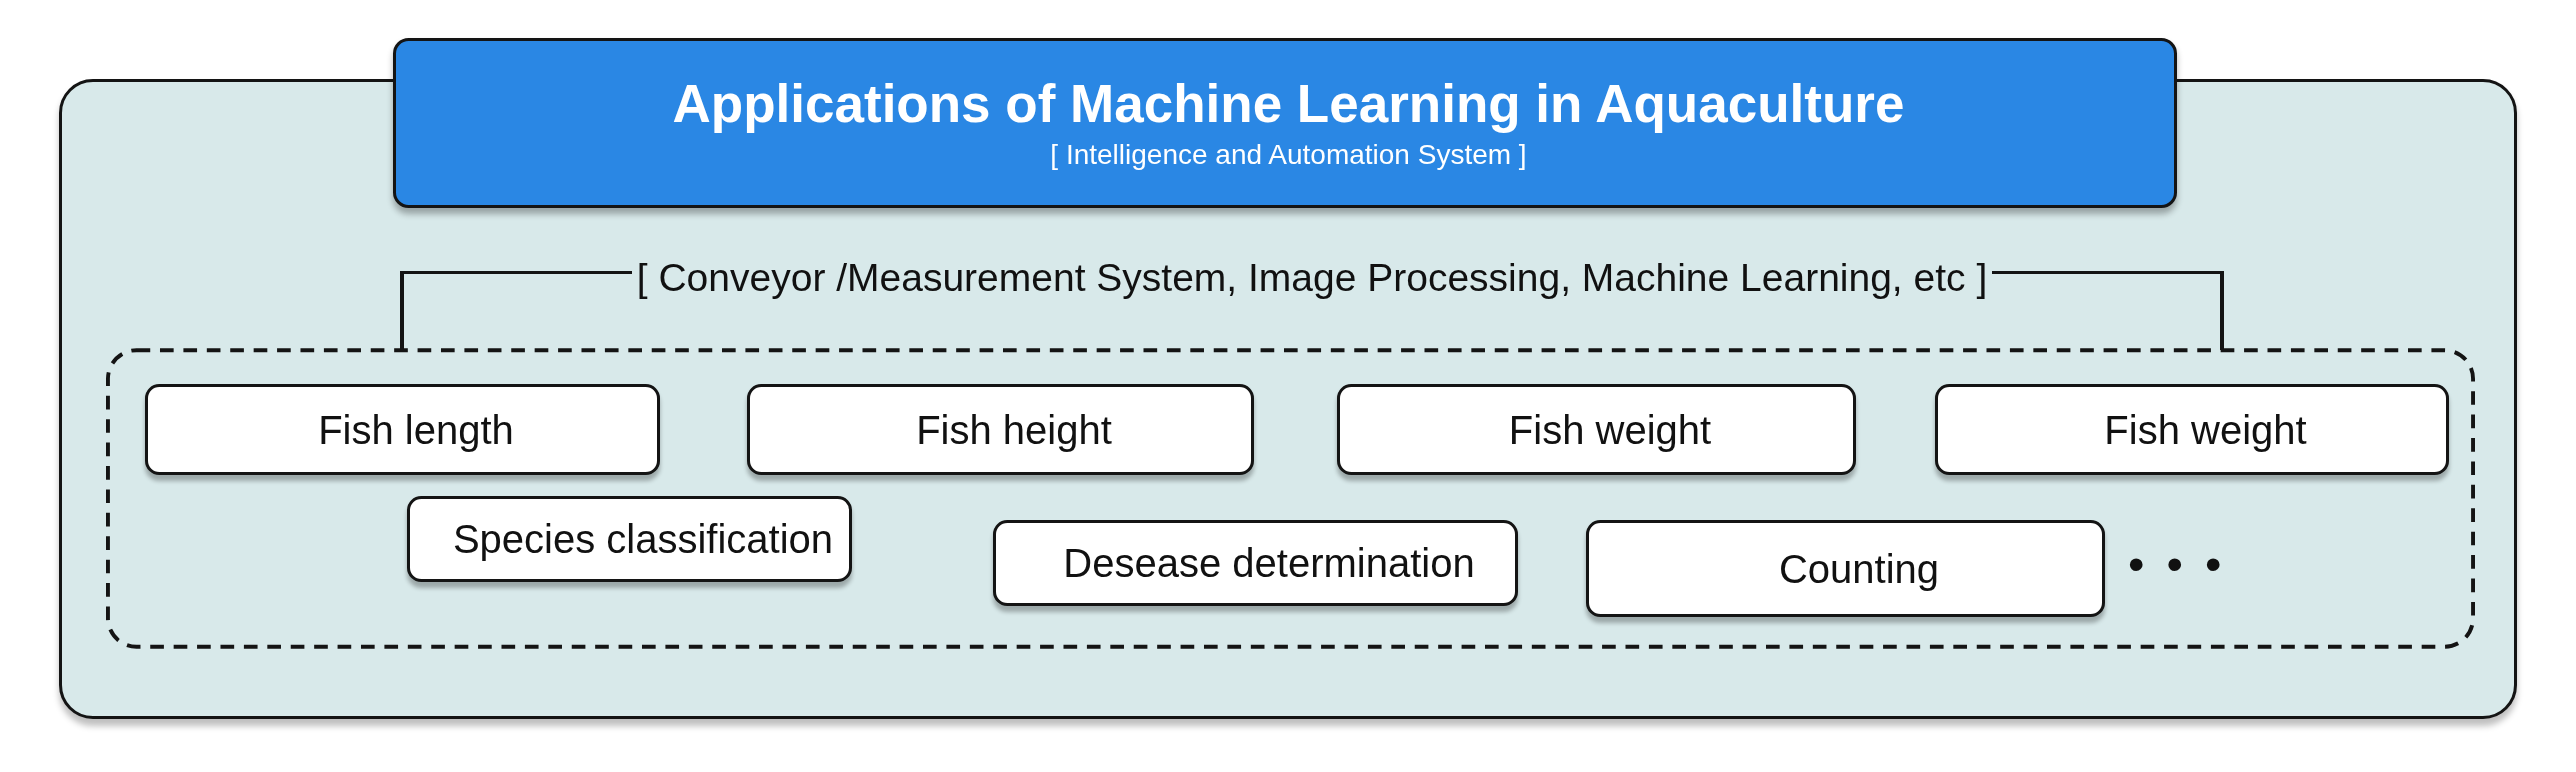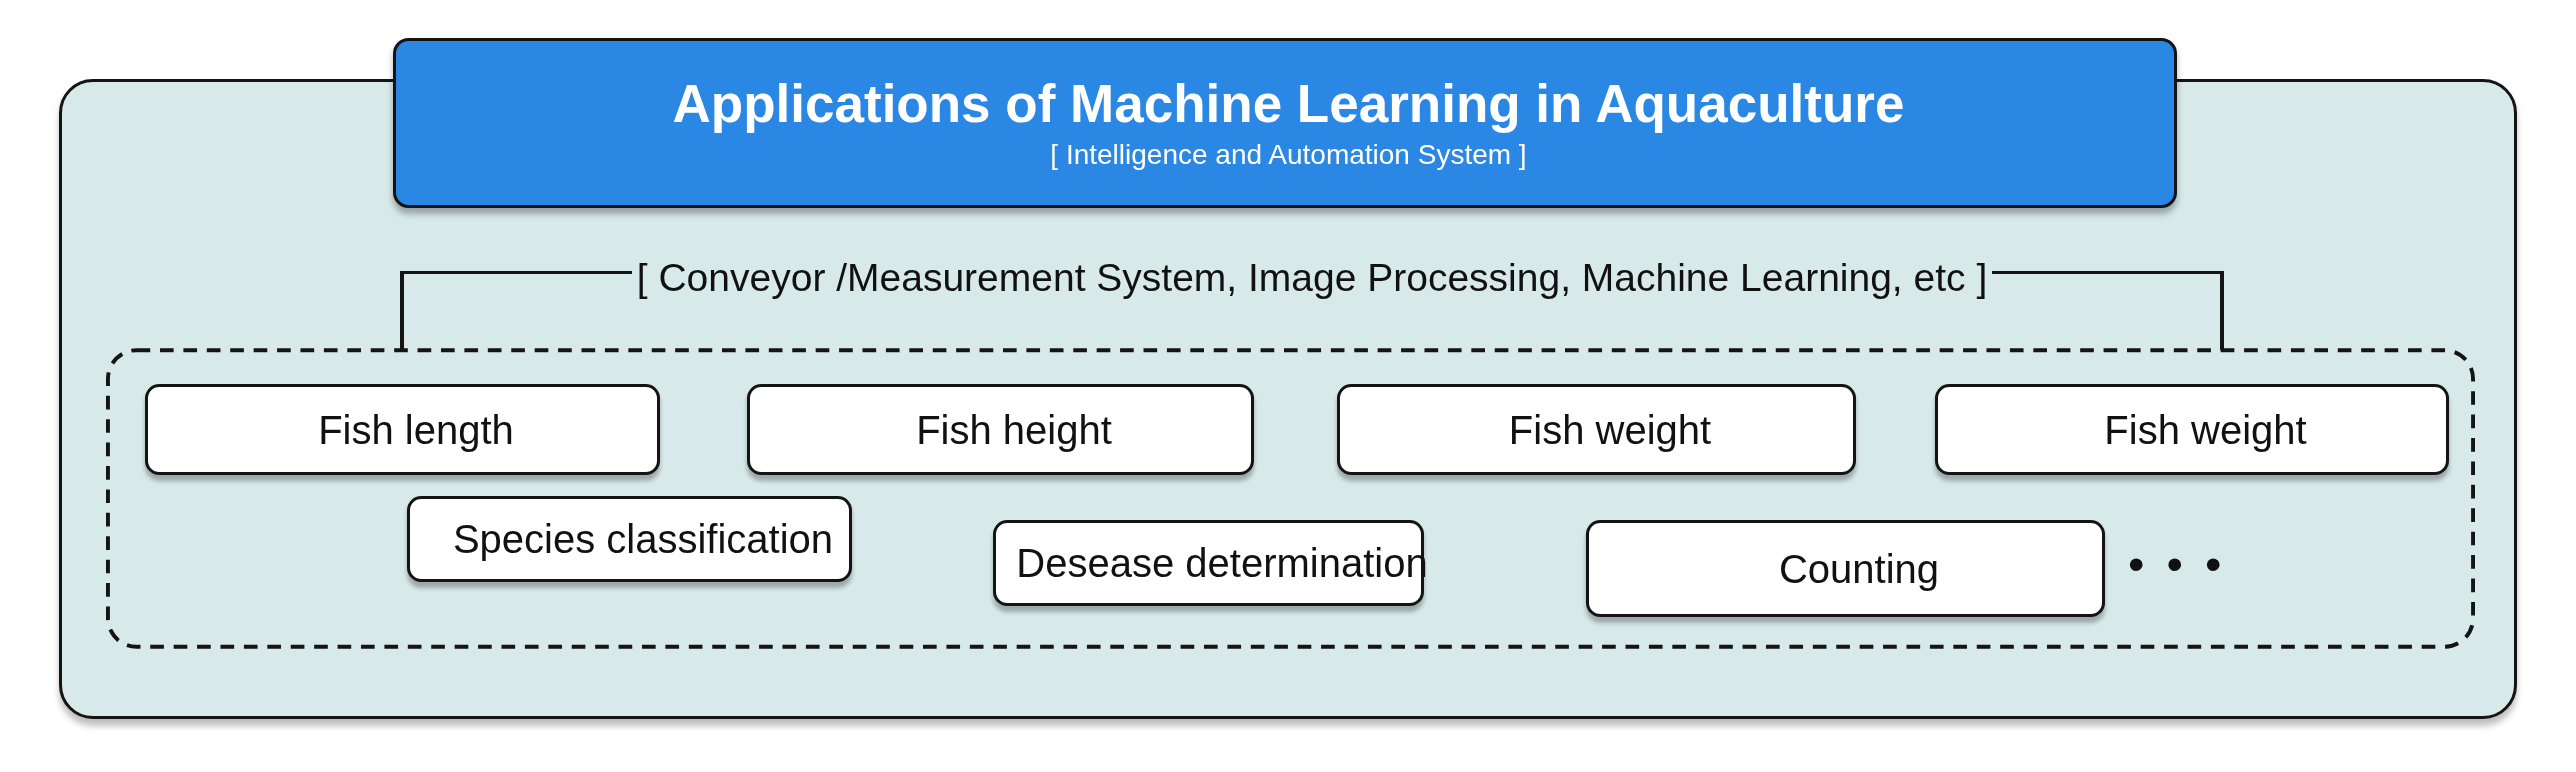--- a/index.html
+++ b/index.html
@@ -130,21 +130,21 @@
   <div class="app-box" style="left:1337px;top:384px;width:519px;height:91px">
     <span class="box-label">Fish weight</span>
   </div>
   <div class="app-box" style="left:1935px;top:384px;width:514px;height:91px">
     <span class="box-label">Fish weight</span>
   </div>
 
   <div class="app-box" style="left:407px;top:496px;width:445px;height:86px">
     <span class="box-label">Species classification</span>
   </div>
-  <div class="app-box" style="left:993px;top:520px;width:431px;height:86px">
+  <div class="app-box" style="left:993px;top:520px;width:525px;height:86px">
     <span class="box-label">Desease determination</span>
   </div>
   <div class="app-box" style="left:1586px;top:520px;width:519px;height:97px">
     <span class="box-label">Counting</span>
   </div>
 
   <div class="dots">•••</div>
 
 </div>
 

